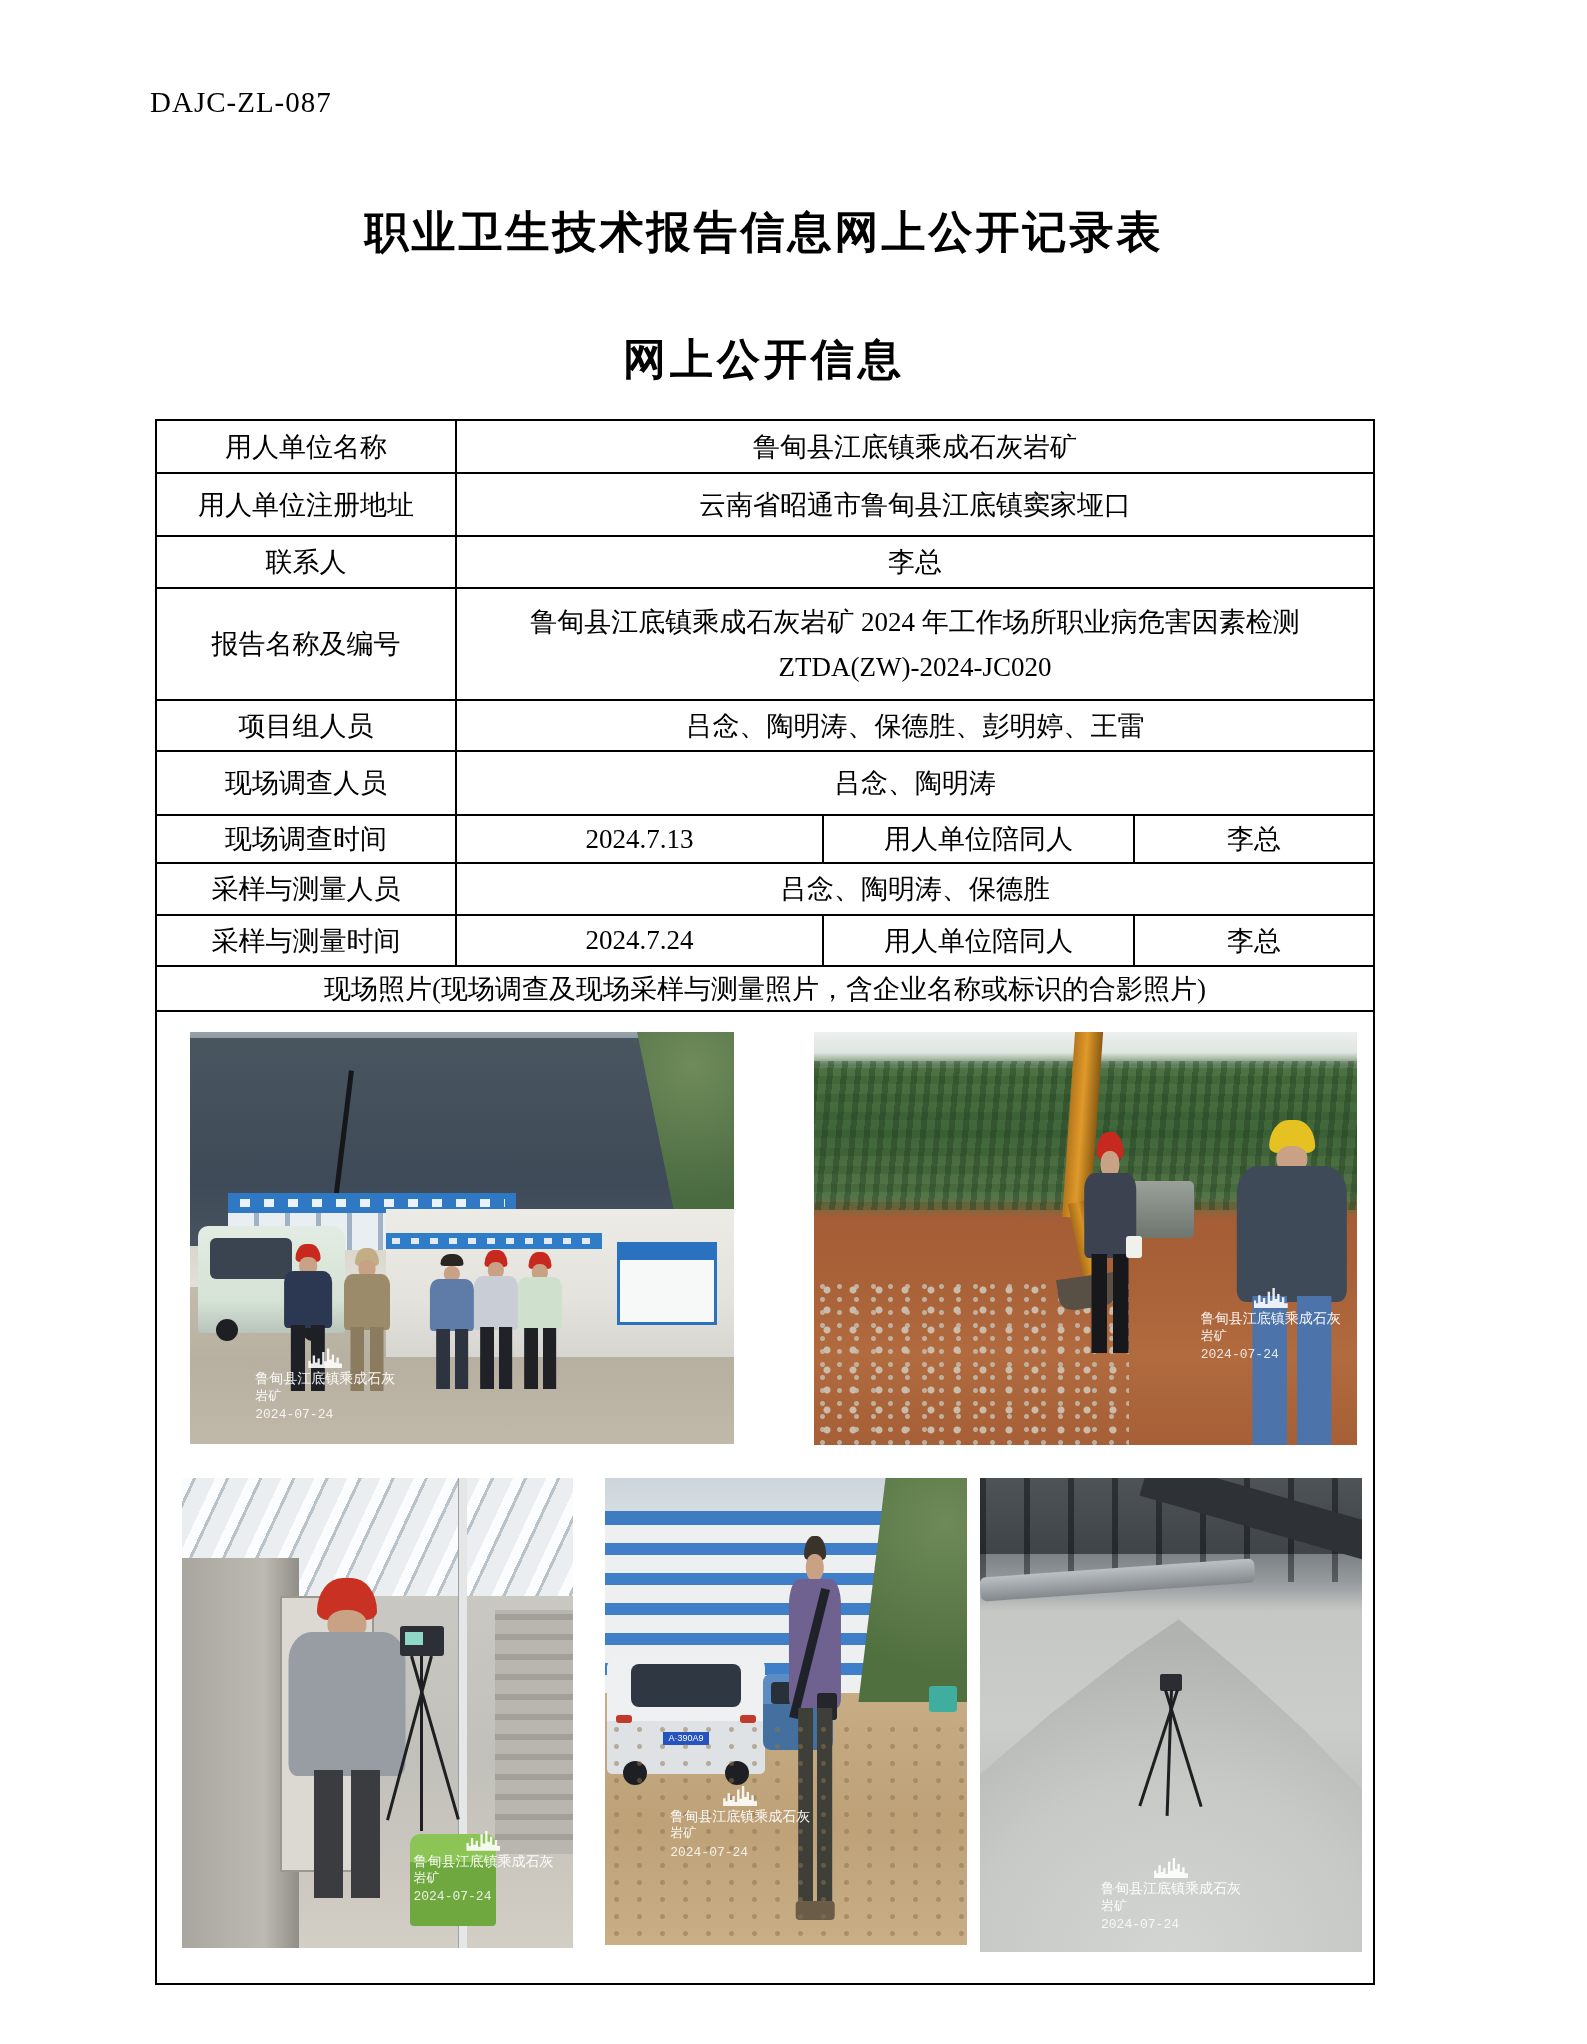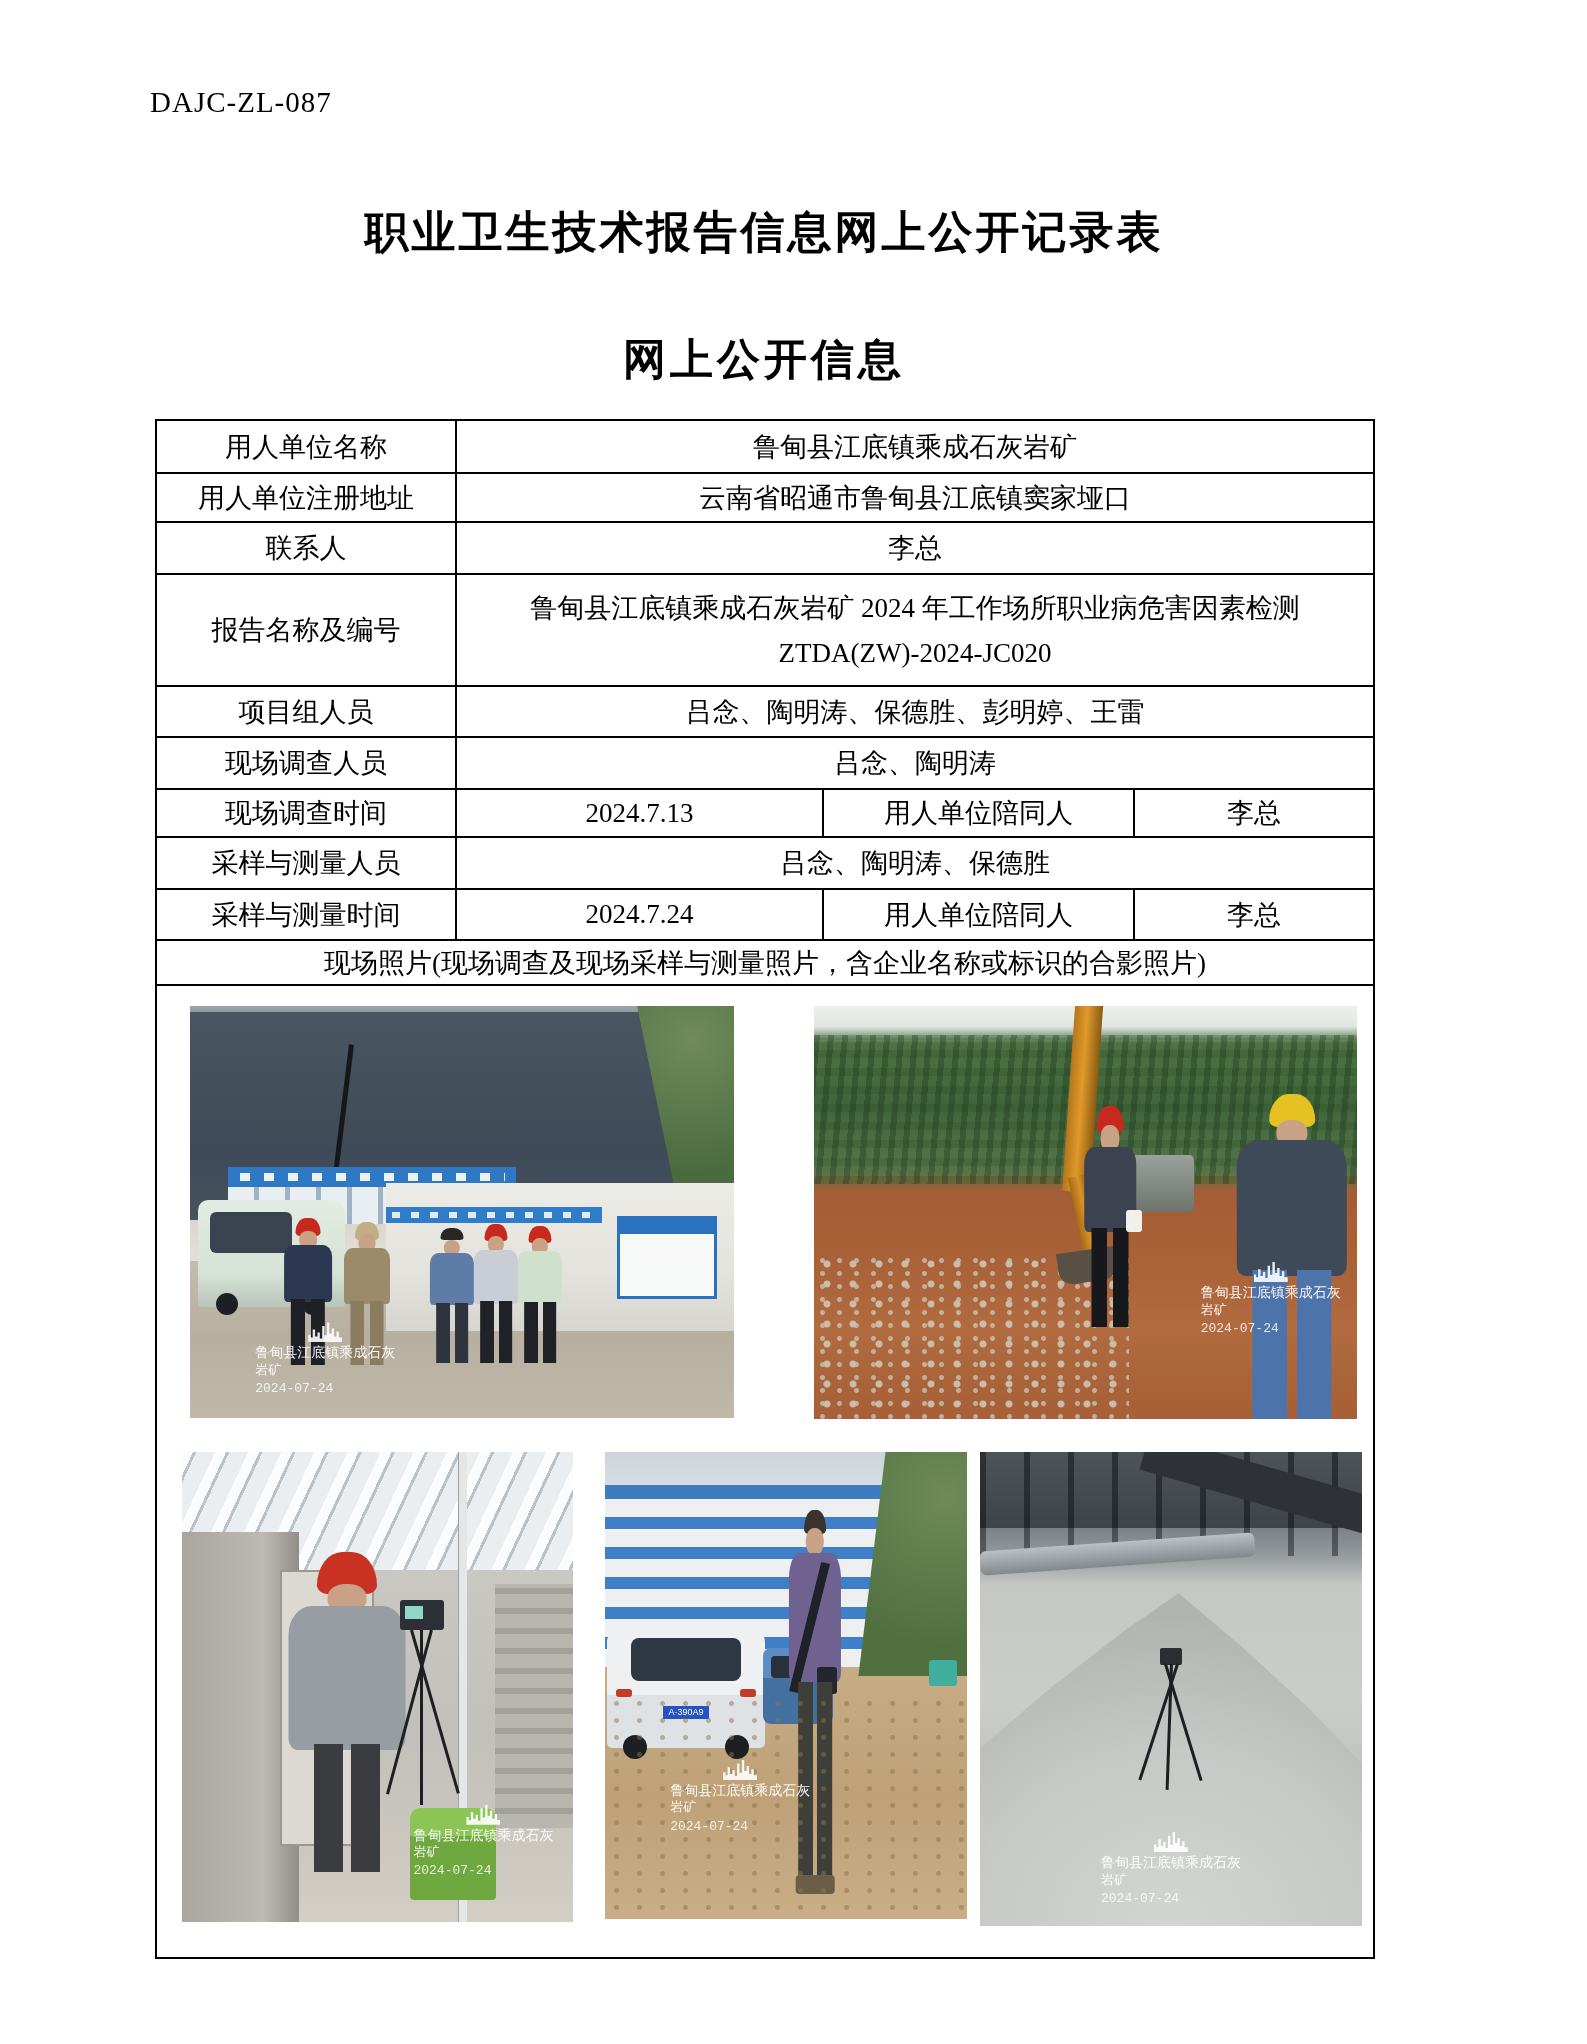--- a/index.html
+++ b/index.html
@@ -60,40 +60,40 @@
         <col style="width:300px">
         <col style="width:367px">
         <col style="width:311px">
         <col style="width:240px">
       </colgroup>
     <tbody>
         <tr style="height:53px">
       <td>用人单位名称</td>
       <td colspan="3">鲁甸县江底镇乘成石灰岩矿</td>
     </tr>
-    <tr style="height:49px">
+    <tr style="height:63px">
       <td>用人单位注册地址</td>
       <td colspan="3">云南省昭通市鲁甸县江底镇窦家垭口</td>
     </tr>
     <tr style="height:52px">
       <td>联系人</td>
       <td colspan="3">李总</td>
     </tr>
     <tr style="height:112px">
       <td>报告名称及编号</td>
       <td colspan="3">
         <div style="line-height:46px;">鲁甸县江底镇乘成石灰岩矿 2024 年工作场所职业病危害因素检测</div>
         <div style="line-height:44px;">ZTDA(ZW)-2024-JC020</div>
       </td>
     </tr>
     <tr style="height:51px">
       <td>项目组人员</td>
       <td colspan="3">吕念、陶明涛、保德胜、彭明婷、王雷</td>
     </tr>
-    <tr style="height:52px">
+    <tr style="height:64px">
       <td>现场调查人员</td>
       <td colspan="3">吕念、陶明涛</td>
     </tr>
     <tr style="height:48px">
       <td>现场调查时间</td>
       <td>2024.7.13</td>
       <td>用人单位陪同人</td>
       <td>李总</td>
     </tr>
     <tr style="height:52px">

